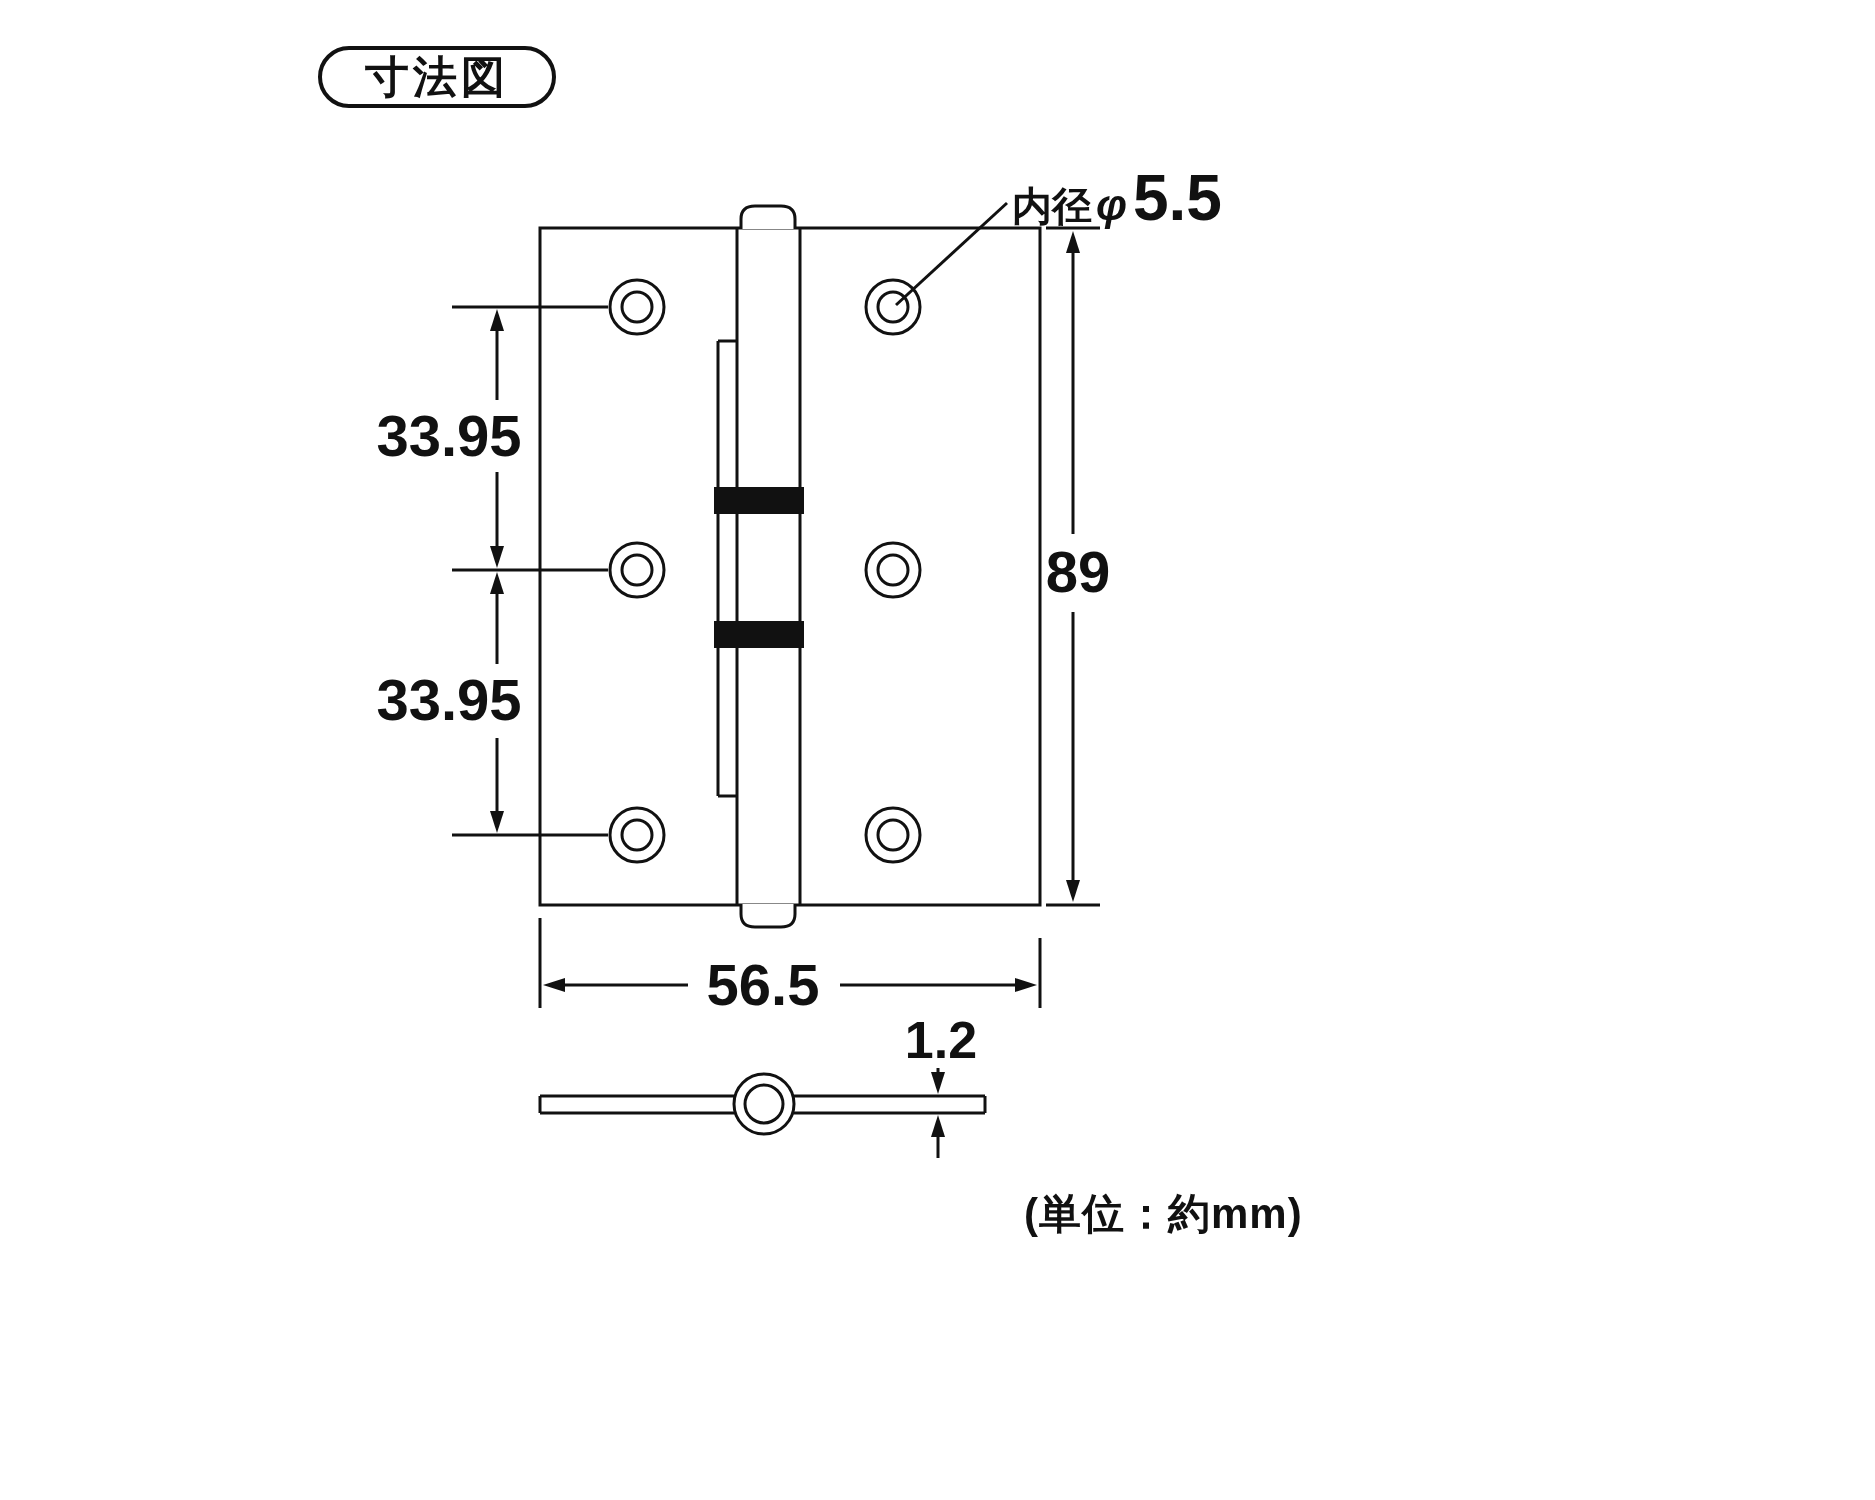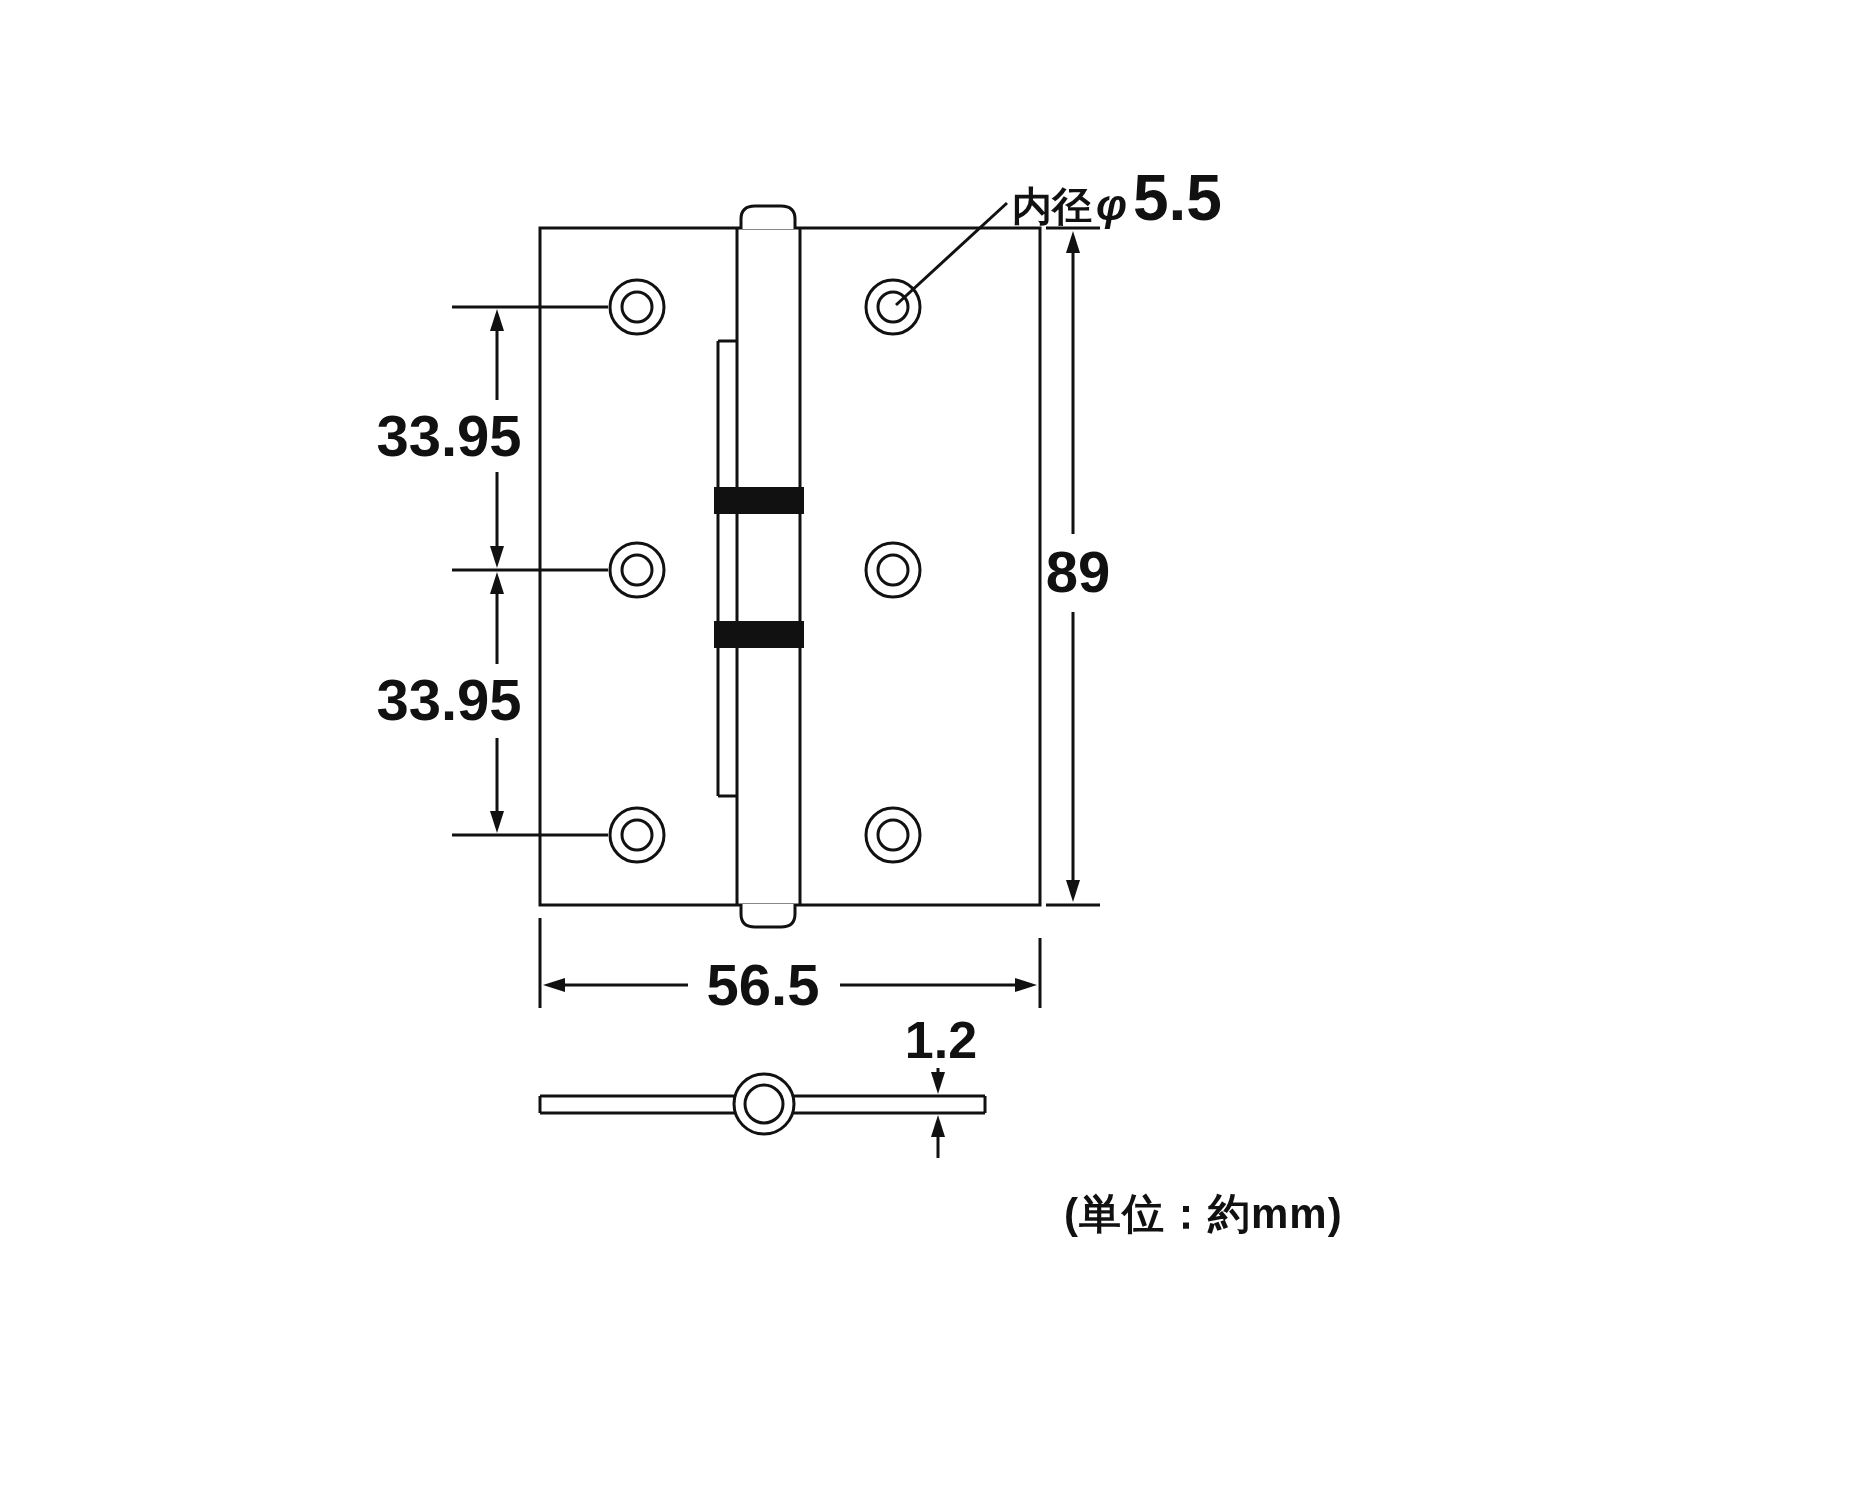--- a/index.html
+++ b/index.html
@@ -25,21 +25,21 @@
     align-items: center;
     justify-content: center;
   }
   .title-pill span {
     font-size: 44px;
     font-weight: bold;
     letter-spacing: 4px;
   }
   .unit-note {
     position: absolute;
-    left: 1064px;
+    left: 1024px;
     top: 1186px;
     font-size: 42px;
     font-weight: 600;
     letter-spacing: 1px;
   }
   svg.drawing { position: absolute; left: 0; top: 0; }
   .ln   { stroke: #111111; stroke-width: 3; fill: none; stroke-linecap: butt; }
   .shape{ stroke: #111111; stroke-width: 3; fill: #ffffff; }
   .gap  { fill: #111111; stroke: none; }
   .arrow{ fill: #111111; stroke: none; }
@@ -52,20 +52,23 @@
   .dim-small { font-size: 52px; text-anchor: middle; }
   .callout-small { font-size: 40px; }
   .callout-phi   { font-size: 44px; font-style: italic; }
   .callout-big   { font-size: 64px; }
 </style>
 </head>
 <body>
 
 <div class="page">
 
+  <div class="title-pill">
+    <span>寸法図</span>
+  </div>
 
   <svg class="drawing" width="1875" height="1500" viewBox="0 0 1875 1500">
 
     <g>
       <rect class="shape" x="540" y="228" width="500" height="677"></rect>
 
       <path class="shape" d="M 741 229 L 741 219 Q 741 206 755 206 L 781 206 Q 795 206 795 219 L 795 229"></path>
       <path class="shape" d="M 741 904 L 741 914 Q 741 927 755 927 L 781 927 Q 795 927 795 914 L 795 904"></path>
 
       <line class="ln" x1="737" y1="228" x2="737" y2="905"></line>

